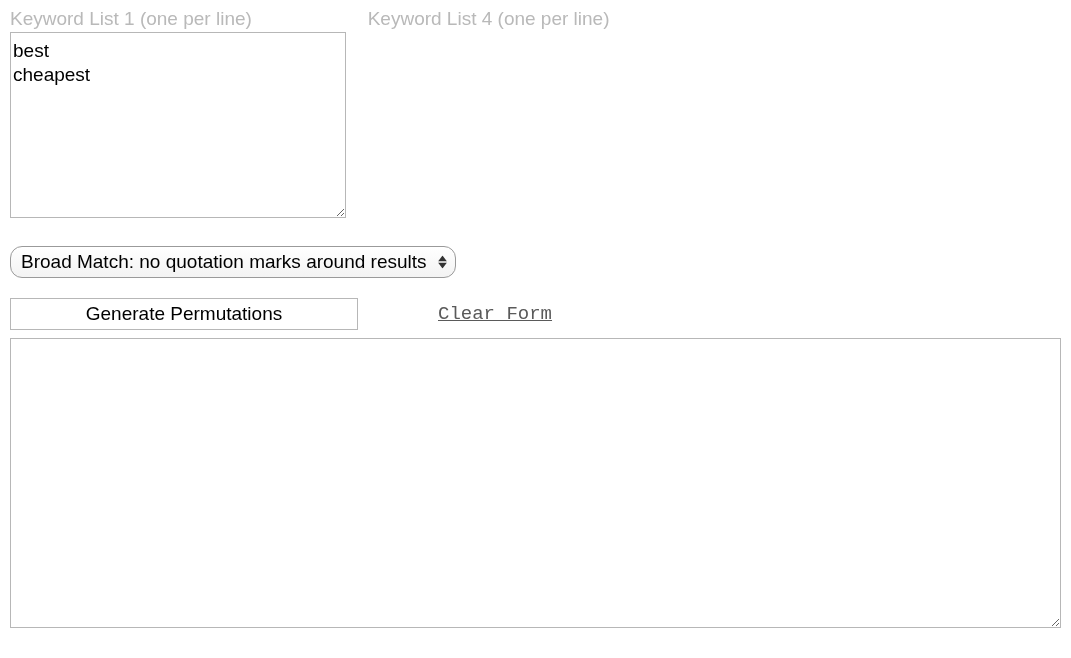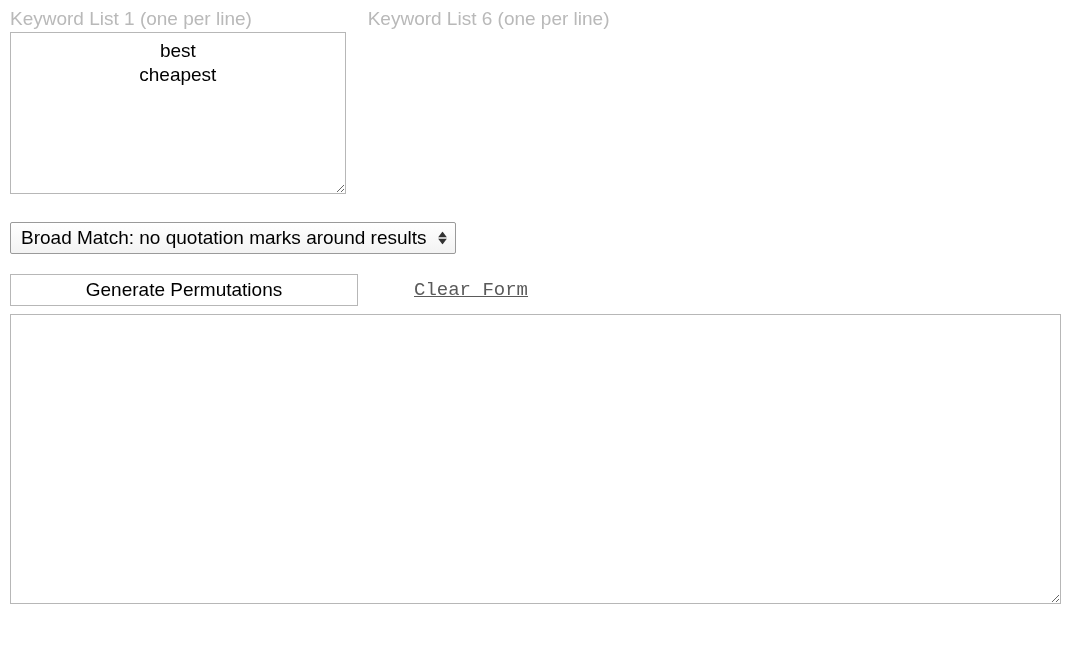--- a/index.html
+++ b/index.html
@@ -23,34 +23,33 @@
       flex-direction: column;
     }
     .keyword-label {
       color: #b9b9b9;
       font-size: 19px;
       margin-bottom: 2px;
       font-weight: 400;
     }
     textarea.keyword-input {
       width: 100%;
-      height: 162px;
+      height: 186px;
       border: 1px solid #b7b7b7;
-      padding: 6px 24px;
+      padding: 6px 2px;
       font-family: Arial, Helvetica, sans-serif;
       font-size: 19px;
       line-height: 24px;
       resize: both;
       color: #000;
-      text-align: center;
     }
     .match-select {
       display: inline-block;
       border: 1px solid #9a9a9a;
-      border-radius: 2px;
+      border-radius: 12px;
       background: linear-gradient(#ffffff, #f3f3f3);
       padding: 4px 28px 4px 10px;
       font-size: 19px;
       font-family: Arial, Helvetica, sans-serif;
       position: relative;
       cursor: default;
       margin-bottom: 20px;
     }
     .select-arrows {
       position: absolute;
@@ -60,21 +59,21 @@
       display: flex;
       flex-direction: column;
       line-height: 0;
     }
     .select-arrows svg {
       display: block;
     }
     .action-row {
       display: flex;
       align-items: center;
-      gap: 56px;
+      gap: 80px;
       margin-bottom: 8px;
     }
     .generate-btn {
       width: 348px;
       border: 1px solid #b7b7b7;
       background: #ffffff;
       font-size: 19px;
       font-family: Arial, Helvetica, sans-serif;
       padding: 4px 0;
       text-align: center;
@@ -102,21 +101,21 @@
 
 
 
 <div class="keyword-row">
   <div class="keyword-col">
     <div class="keyword-label">Keyword List 1 (one per line)</div>
     <textarea class="keyword-input" style="">best
 cheapest</textarea>
   </div>
   <div class="keyword-col">
-    <div class="keyword-label">Keyword List 6 (one per line)</div>
+    <div class="keyword-label">Keyword List 4 (one per line)</div>
   </div>
   <div class="keyword-col">
   </div>
 </div>
 
 <div class="match-select">
   <span>Broad Match: no quotation marks around results</span>
   <span class="select-arrows">
     <svg width="9" height="6" viewBox="0 0 9 6">
         <polygon points="4.5,0 9,6 0,6" fill="#333"></polygon>

